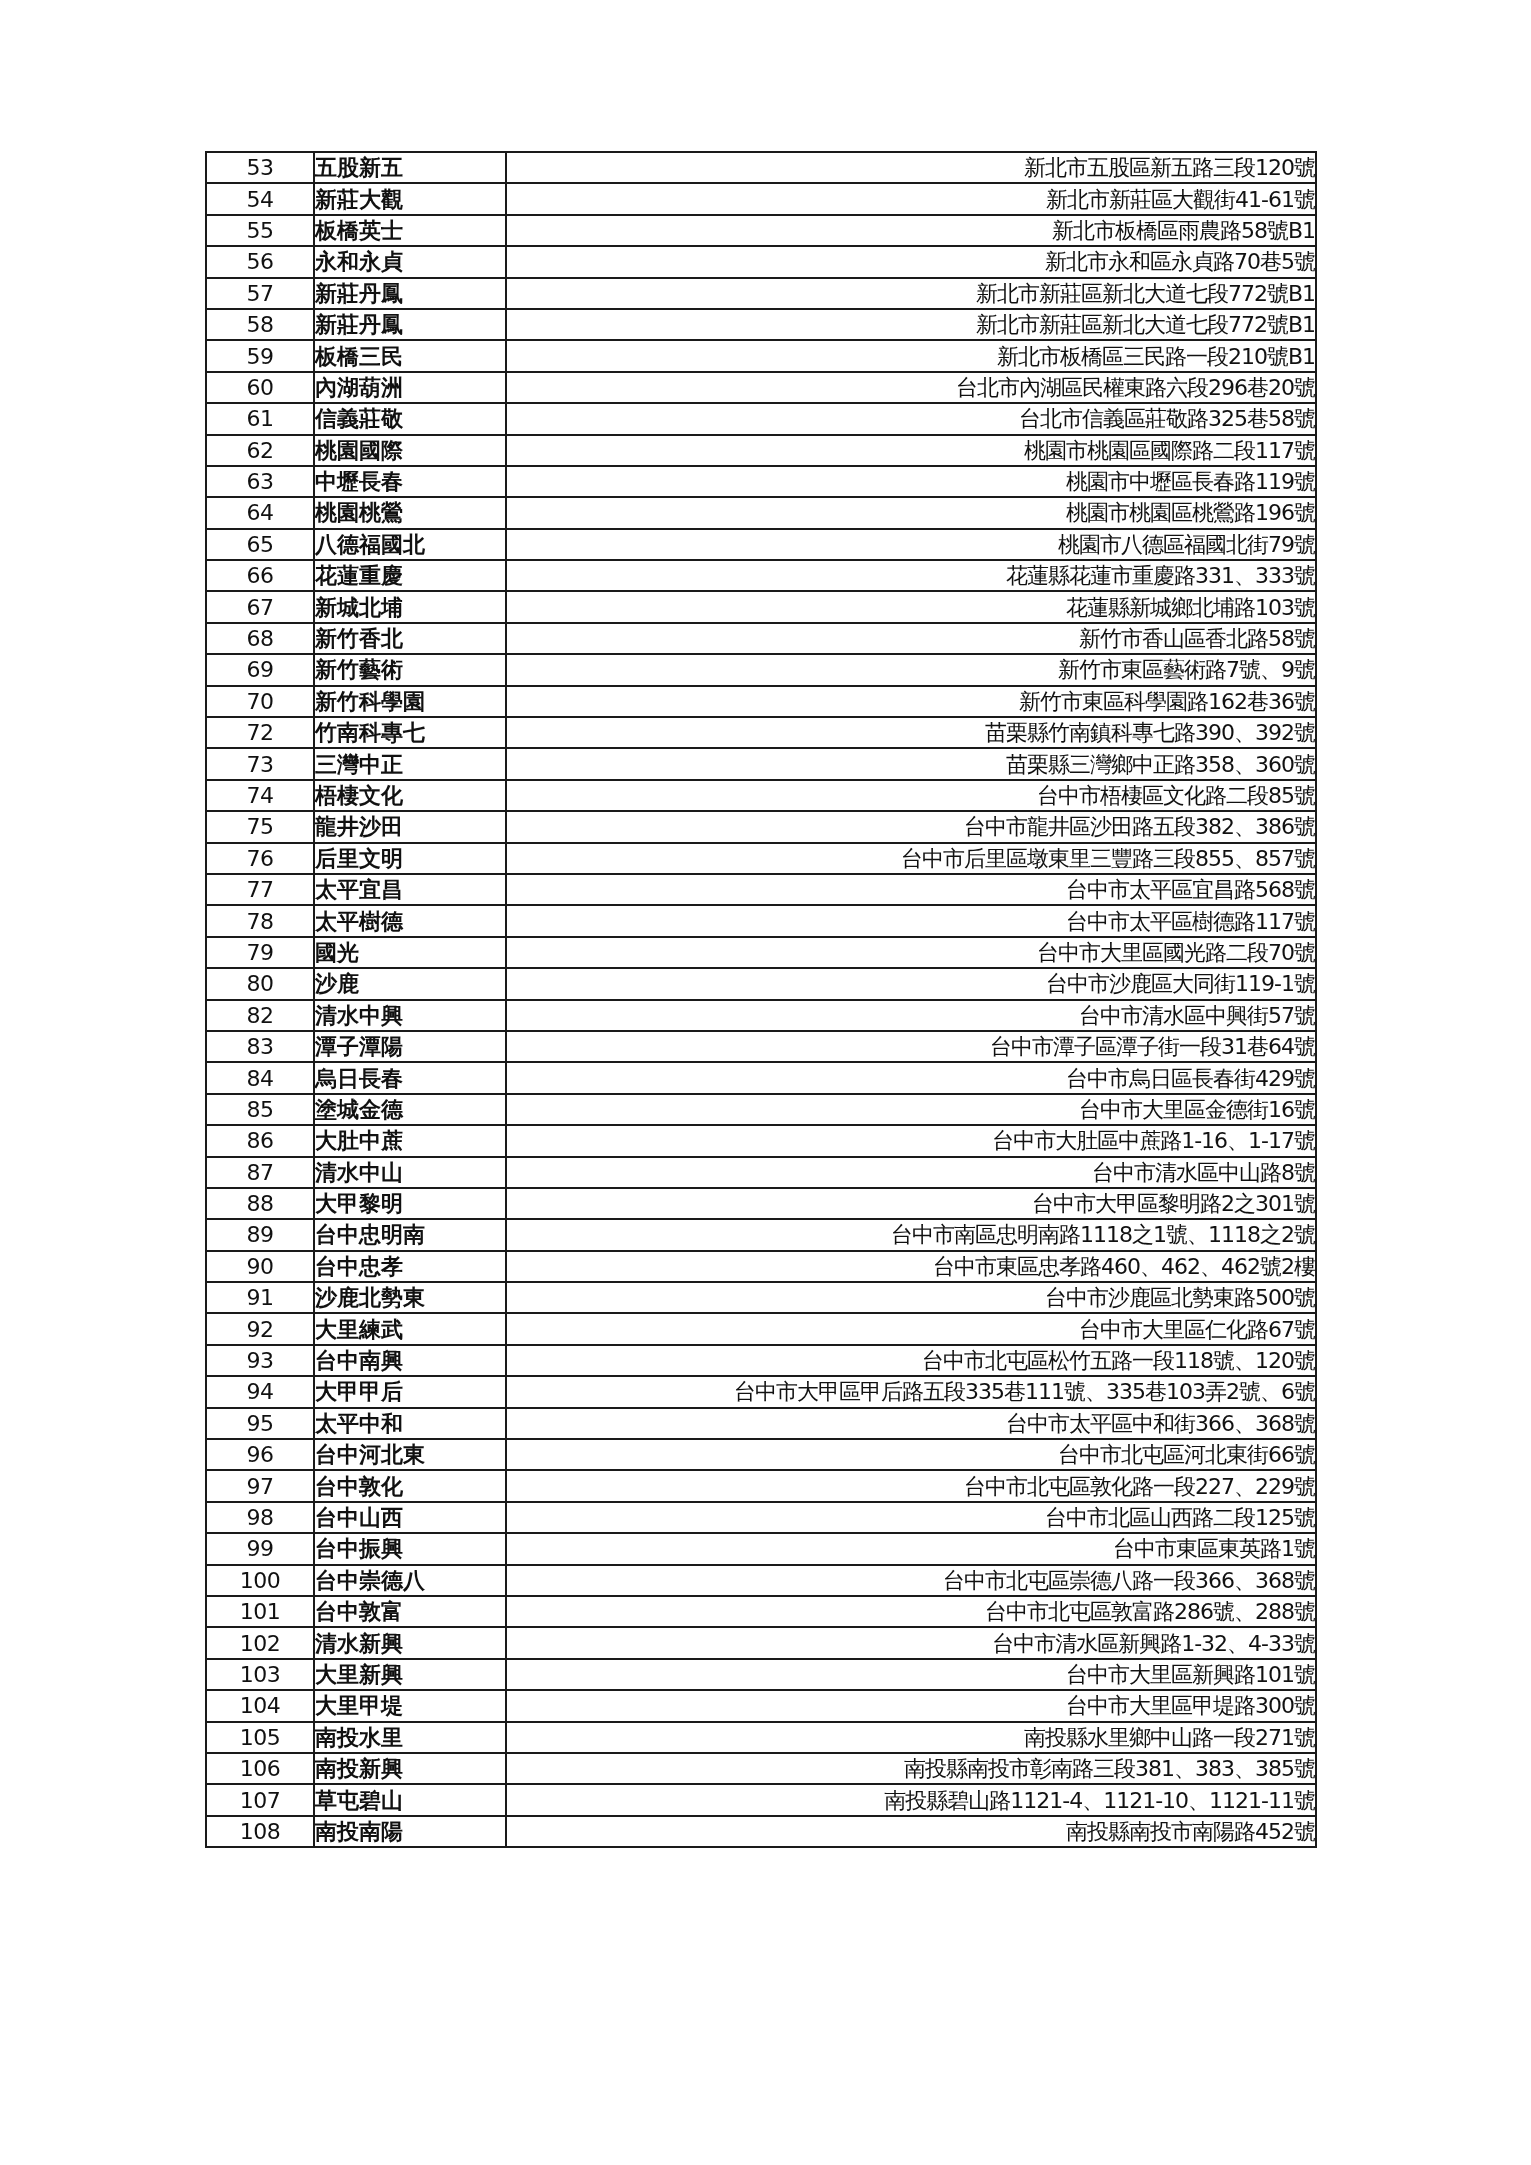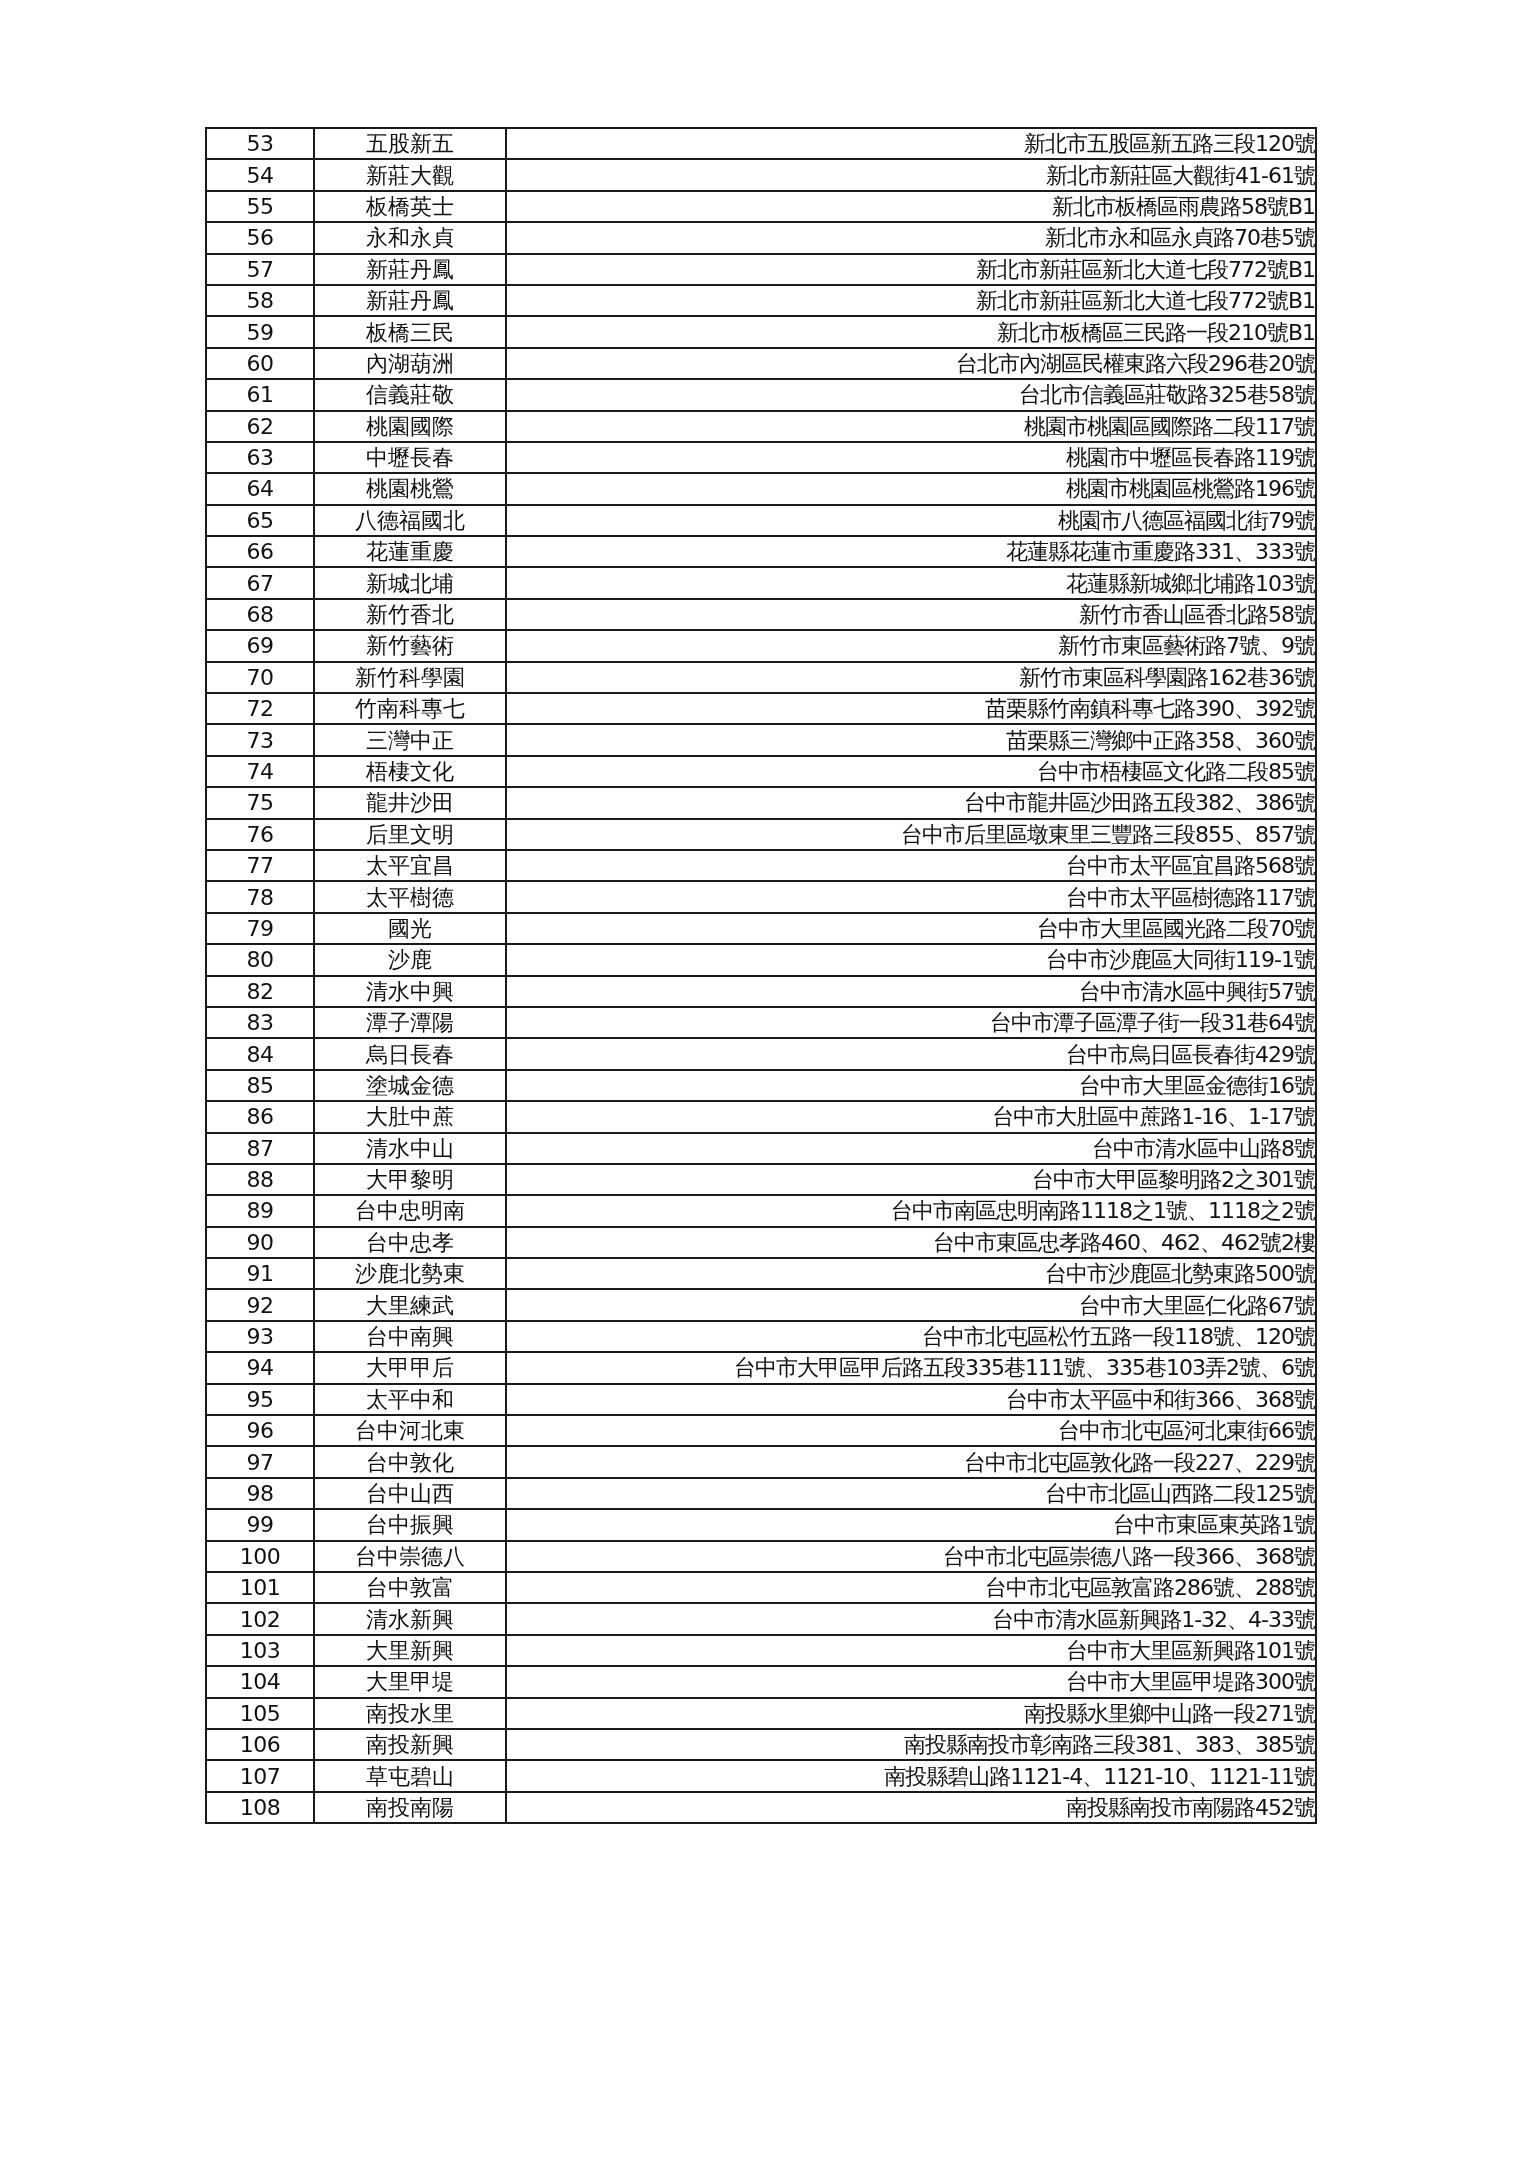--- a/index.html
+++ b/index.html
@@ -1,27 +1,27 @@
 <!DOCTYPE html>
 <html><head>
 <meta charset="utf-8">
 <style>
   html, body { margin: 0; padding: 0; background: #ffffff; }
   body { width: 1531px; height: 2165px; position: relative; overflow: hidden;
          font-family: "DejaVu Sans", "Liberation Sans", sans-serif; color: #111; }
   table.store-table {
-    position: absolute; left: 205px; top: 127px; width: 1112px;
+    position: absolute; left: 205px; top: 151px; width: 1112px;
     border-collapse: collapse; table-layout: fixed;
   }
   table.store-table td {
     border: 2px solid #1a1a1a; height: 29.4px; padding: 0; line-height: 29px;
     font-size: 22px; white-space: nowrap; overflow: hidden;
   }
   td.col-no { width: 106px; text-align: center; letter-spacing: -0.5px; }
-  td.col-name { width: 190px; text-align: center; }
+  td.col-name { width: 190px; text-align: left; font-weight: bold; }
   td.col-addr { text-align: right; padding-left: 4px; letter-spacing: -1px; }
 </style>
 </head>
 <body>
 
 <table class="store-table">
   <tbody id="table-body">
       <tr>
         <td class="col-no">53</td>
         <td class="col-name">五股新五</td>

